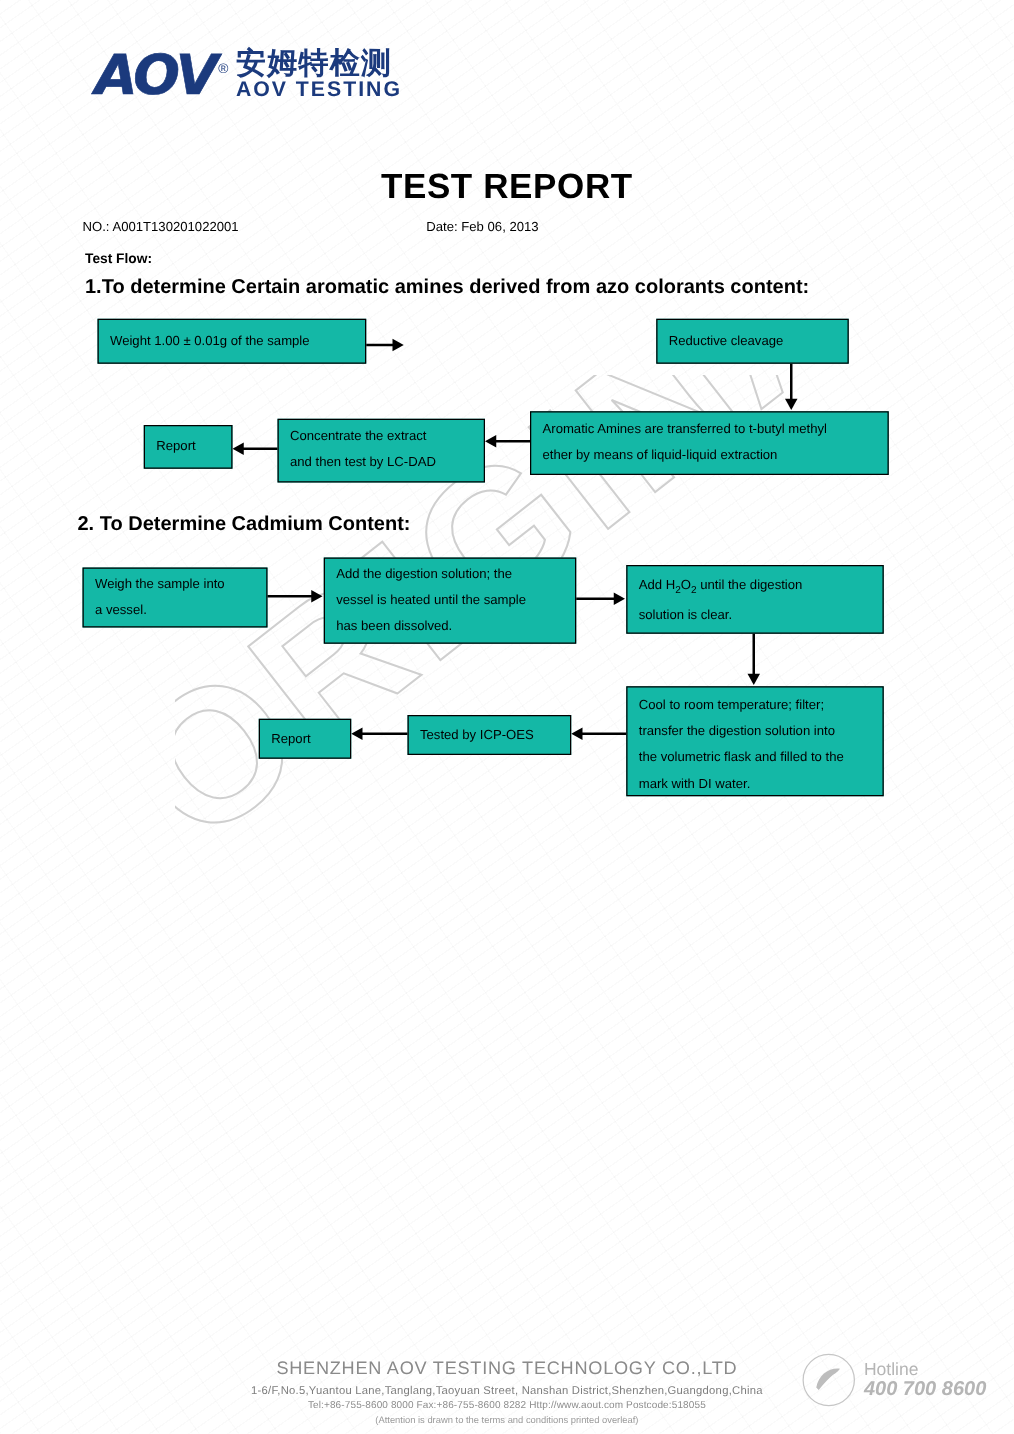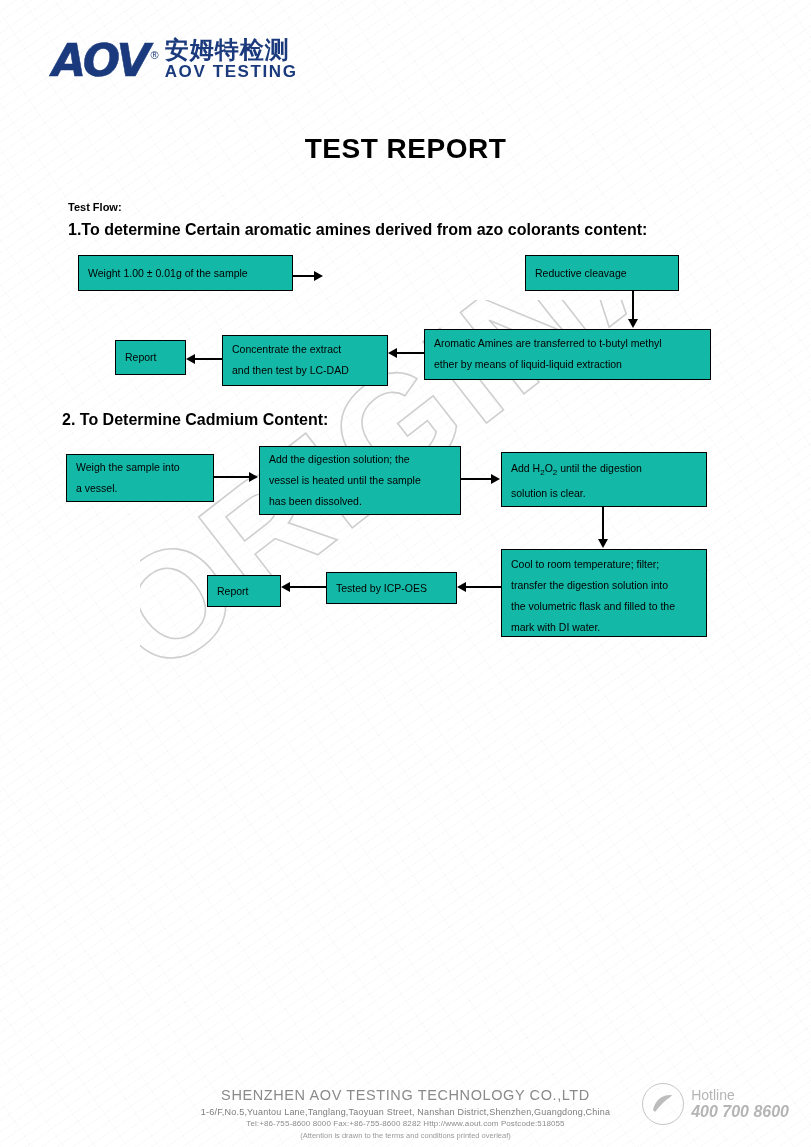--- a/index.html
+++ b/index.html
@@ -33,21 +33,21 @@
     fill:none;stroke:#cfcfcf;stroke-width:1.6;
     letter-spacing:6px;
   }
   .page{position:relative;z-index:2;width:811px;height:1147px;}
 
   
   .logo-wrap{position:absolute;left:52px;top:38px;display:flex;align-items:flex-end;}
   .logo-aov{
     font-family:"DejaVu Sans", sans-serif;
     font-size:44px;font-weight:bold;font-style:italic;
-    color:#1b3a7d;letter-spacing:-2px;line-height:1;
+    color:#1b3a7d;letter-spacing:-2px;line-height:1;margin-left:24px;
     -webkit-text-stroke:0.5px #1b3a7d;
   }
   .logo-reg{font-size:11px;color:#1b3a7d;vertical-align:super;margin-left:2px;margin-bottom:22px;}
   .logo-cn-wrap{margin-left:6px;margin-bottom:1px;}
   .logo-cn{
     font-family:"DejaVu Sans", sans-serif;
     font-size:24px;font-weight:bold;color:#1b3a7d;line-height:1.05;letter-spacing:1px;
   }
   .logo-en{
     font-family:"Liberation Sans", sans-serif;
@@ -118,20 +118,25 @@
     <span class="logo-aov">AOV</span>
     <span class="logo-reg">®</span>
     <span class="logo-cn-wrap">
       <div class="logo-cn">安姆特检测</div>
       <div class="logo-en">AOV TESTING</div>
     </span>
   </div>
 
   <div class="report-title">TEST REPORT</div>
 
+  <div class="meta">
+    <span class="no">NO.: A001T130201022001</span>
+    <span class="date">Date: Feb 06, 2013</span>
+    <span class="page">Page 2 of 5</span>
+  </div>
 
   <div class="section-head" style="top:201px;">Test Flow:</div>
   <div class="section-line" style="top:221px;">1.To determine Certain aromatic amines derived from azo colorants content:</div>
 
   <div class="fbox vcenter" style="left:78px;top:255px;width:215px;height:36px;">
     <span>Weight 1.00 ± 0.01g of the sample</span>
   </div>
   <div class="arrow" style="left:293px;top:271px;width:31px;height:12px;">
     <div class="line-h" style="width:23px;top:4px;"></div>
       <div class="head right" style="left:21px;top:0px;"></div>

